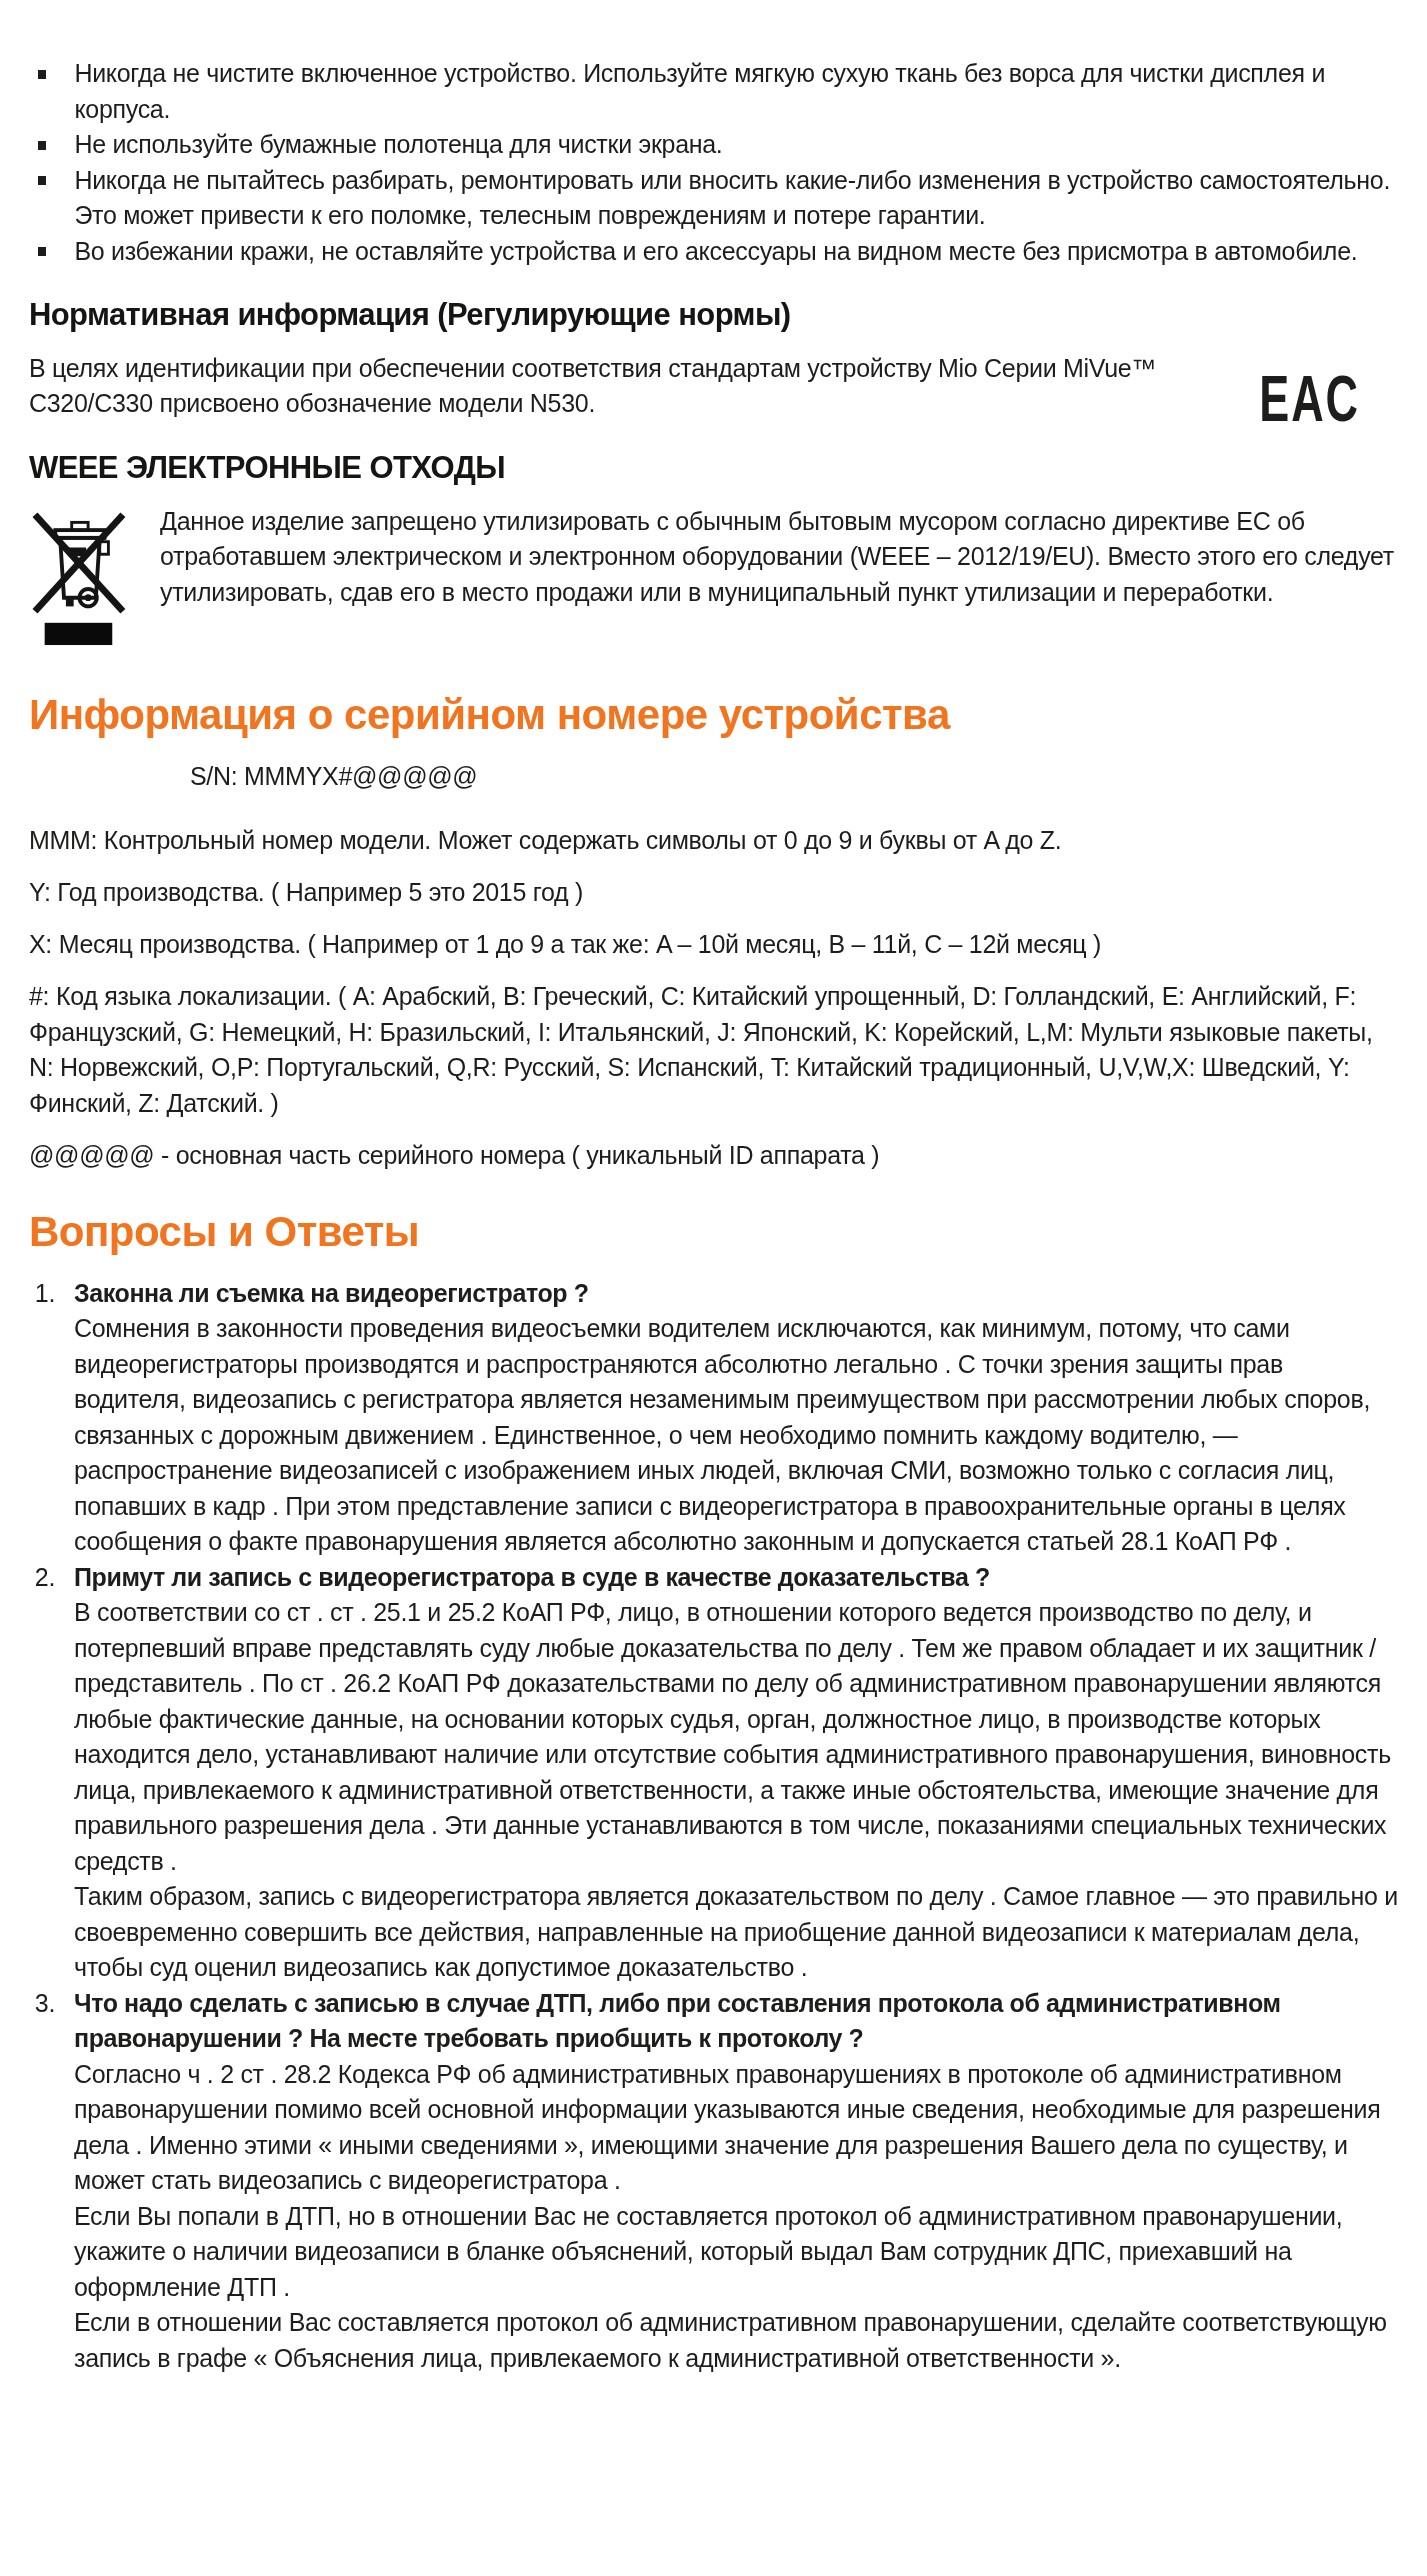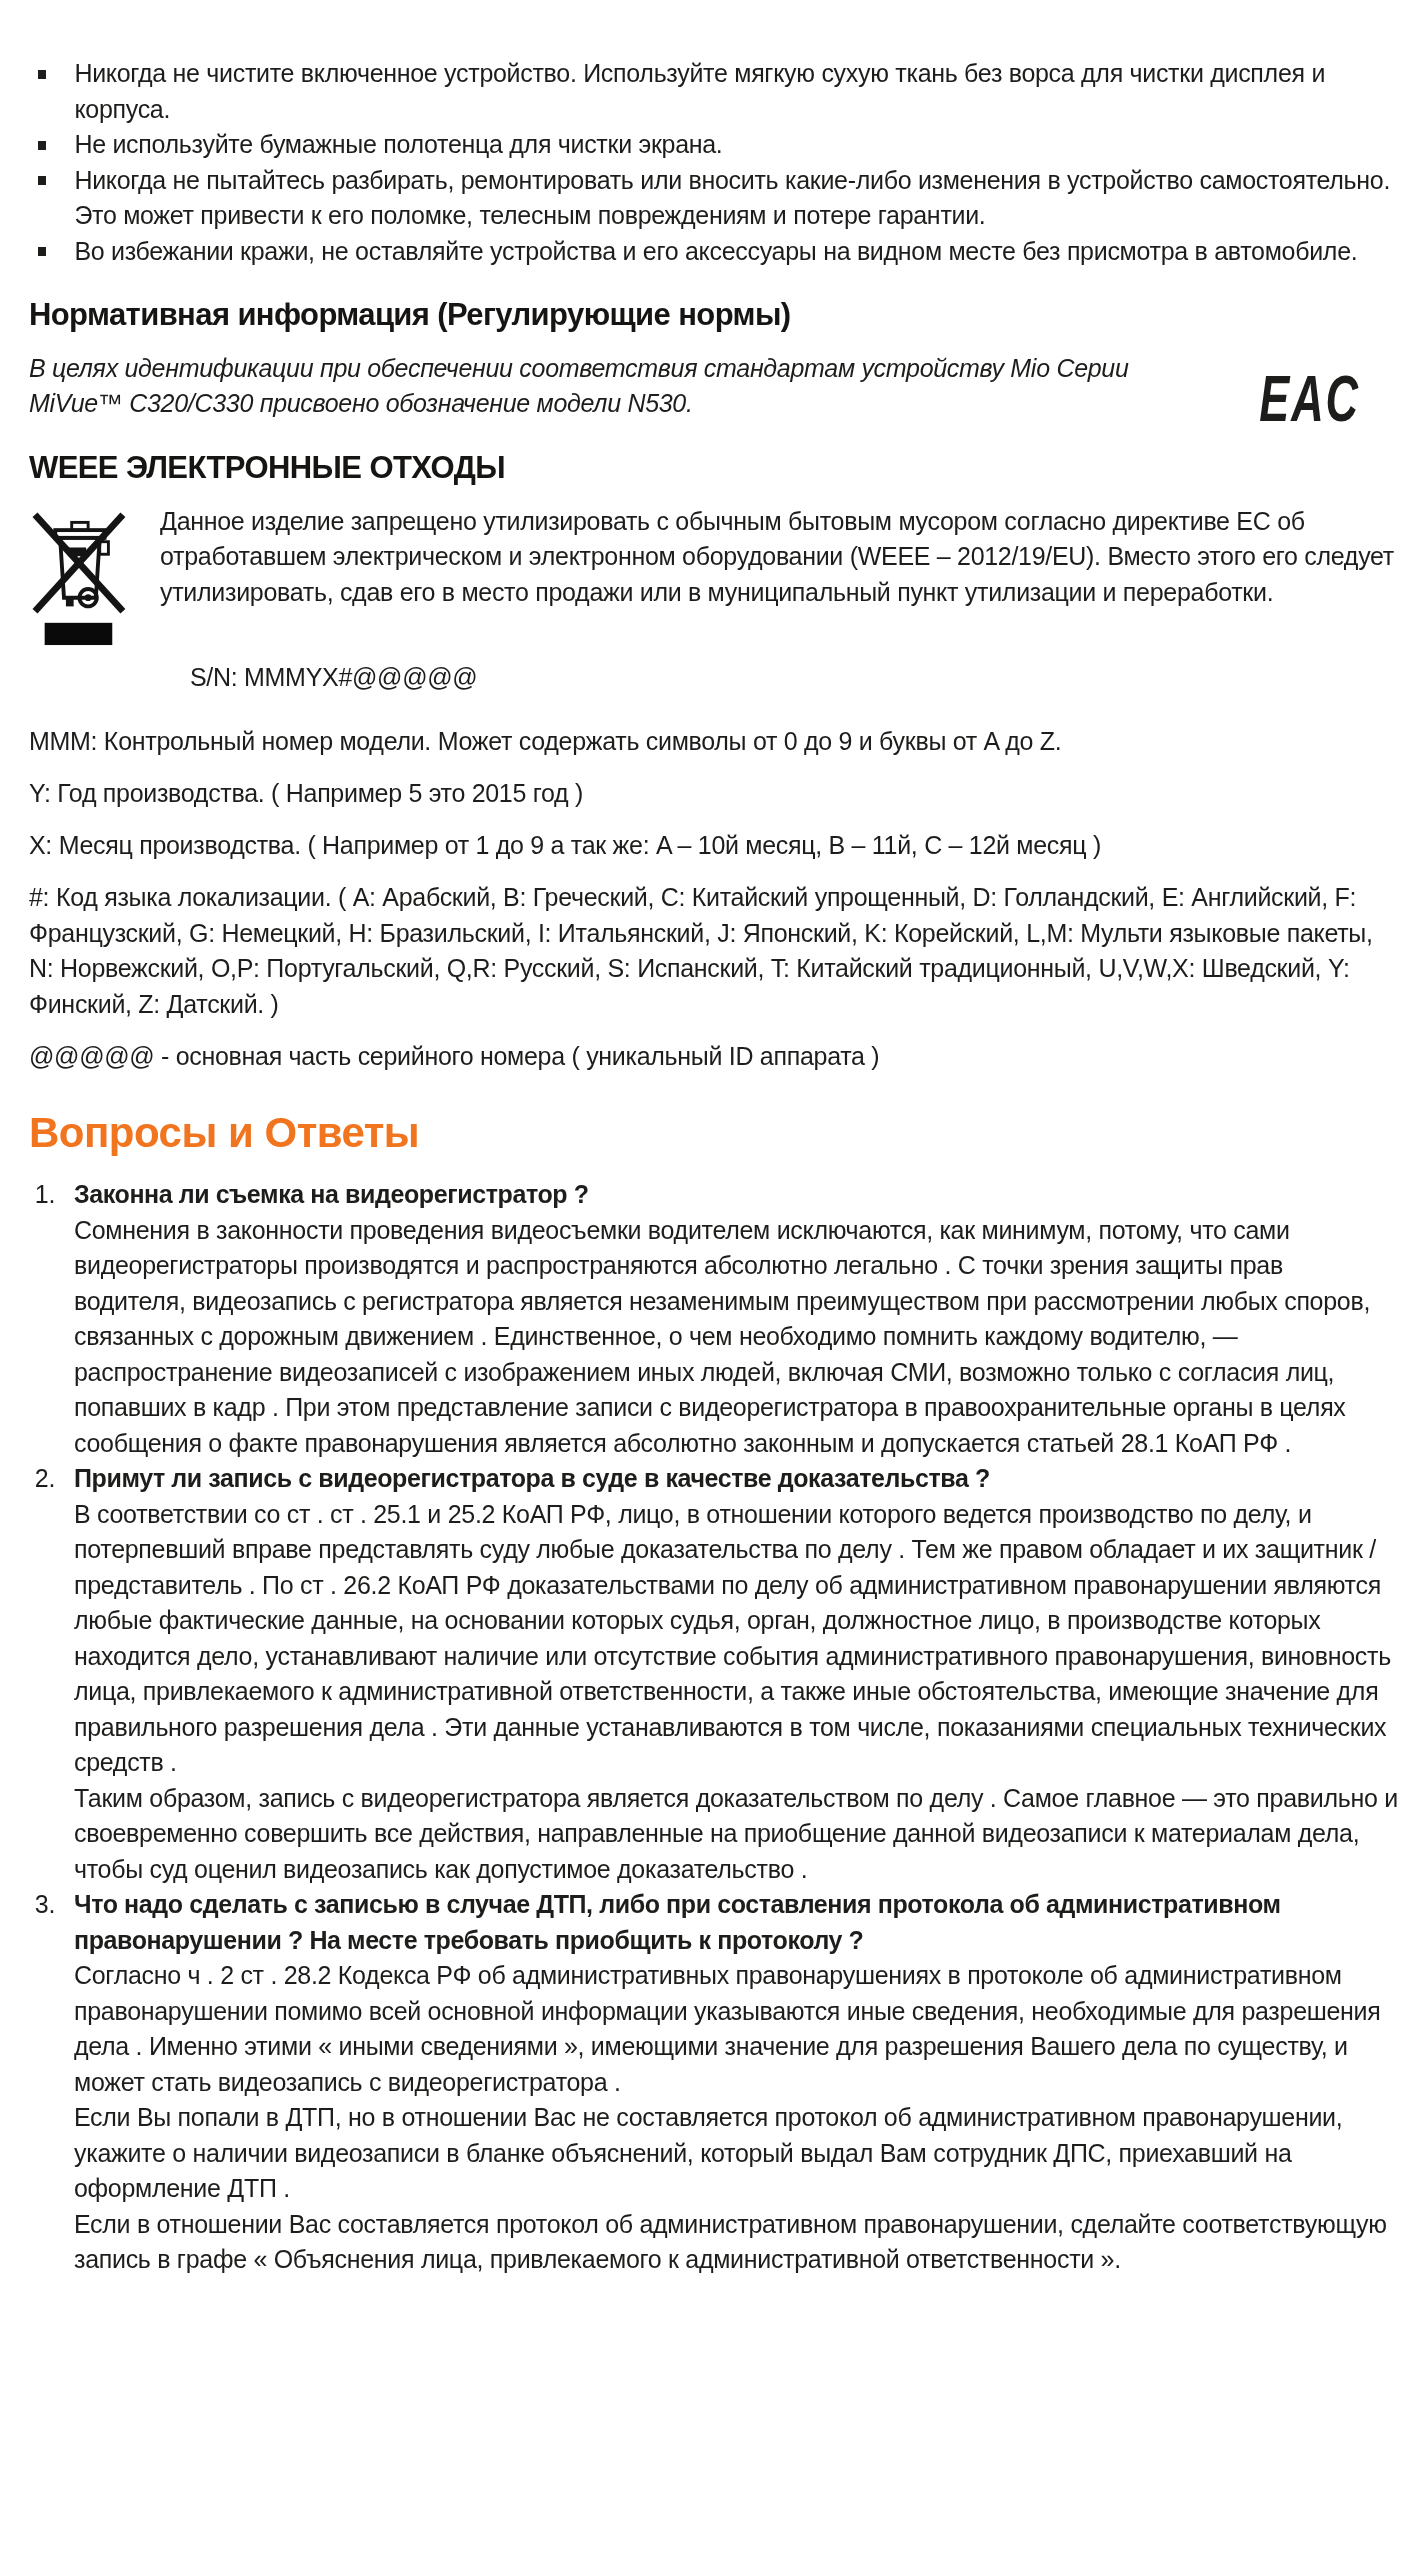--- a/index.html
+++ b/index.html
@@ -23,21 +23,21 @@
     flex:0 0 auto; width:8.7px; height:8.7px; background:#1d1d1b;
     margin:13.6px 28px 0 8.7px;
   }
   ul.safety .btxt { flex:1; }
 
   h2.black {
     font-size:31px; line-height:1.2; margin:27px 0 17.4px 0;
     letter-spacing:-0.6px; color:#161513; font-weight:bold;
   }
 
-  .reg-row { display:flex; align-items:flex-start;font-style:italic; }
+  .reg-row { display:flex; align-items:flex-start; }
   .reg-body { margin:0; width:1163px; }
   .eac {
     margin-left:auto; margin-right:41px; margin-top:15.5px;
     font-weight:bold; font-size:45px; line-height:1;
     letter-spacing:1.9px; color:#1d1d1b;
     transform:scaleY(1.45); transform-origin:top center;
     font-family:"Liberation Sans", sans-serif;
   }
 
   .weee-row { display:flex; margin-top:9.7px; }
@@ -110,20 +110,21 @@
         <g stroke="#141414" stroke-width="7">
           <line x1="6" y1="10" x2="97" y2="110"></line>
           <line x1="97" y1="10" x2="6" y2="110"></line>
         </g>
         <rect x="16" y="122" width="70" height="23" fill="#0a0a0a"></rect>
       </svg>
     </div>
     <p class="weee-body">Данное изделие запрещено утилизировать с обычным бытовым мусором согласно директиве ЕС об отработавшем электрическом и электронном оборудовании (WEEE – 2012/19/EU). Вместо этого его следует утилизировать, сдав его в место продажи или в муниципальный пункт утилизации и переработки.</p>
   </div>
 
+  <h1 class="orange">Информация о серийном номере устройства</h1>
 
   <p class="sn-line">S/N: MMMYX#@@@@@</p>
 
   <div class="serial">
     <p class="sp">MMM: Контрольный номер модели. Может содержать символы от 0 до 9 и буквы от A до Z.</p>
     <p class="sp">Y: Год производства. ( Например 5 это 2015 год )</p>
     <p class="sp">X: Месяц производства. ( Например от 1 до 9 а так же: A – 10й месяц, B – 11й, C – 12й месяц )</p>
     <p class="sp">#: Код языка локализации. ( A: Арабский, B: Греческий, C: Китайский упрощенный, D: Голландский, E: Английский, F: Французский, G: Немецкий, H: Бразильский, I: Итальянский, J: Японский, K: Корейский, L,M: Мульти языковые пакеты, N: Норвежский, O,P: Португальский, Q,R: Русский, S: Испанский, T: Китайский традиционный, U,V,W,X: Шведский, Y: Финский, Z: Датский. )</p>
     <p class="sp">@@@@@ - основная часть серийного номера ( уникальный ID аппарата )</p>
   </div>

